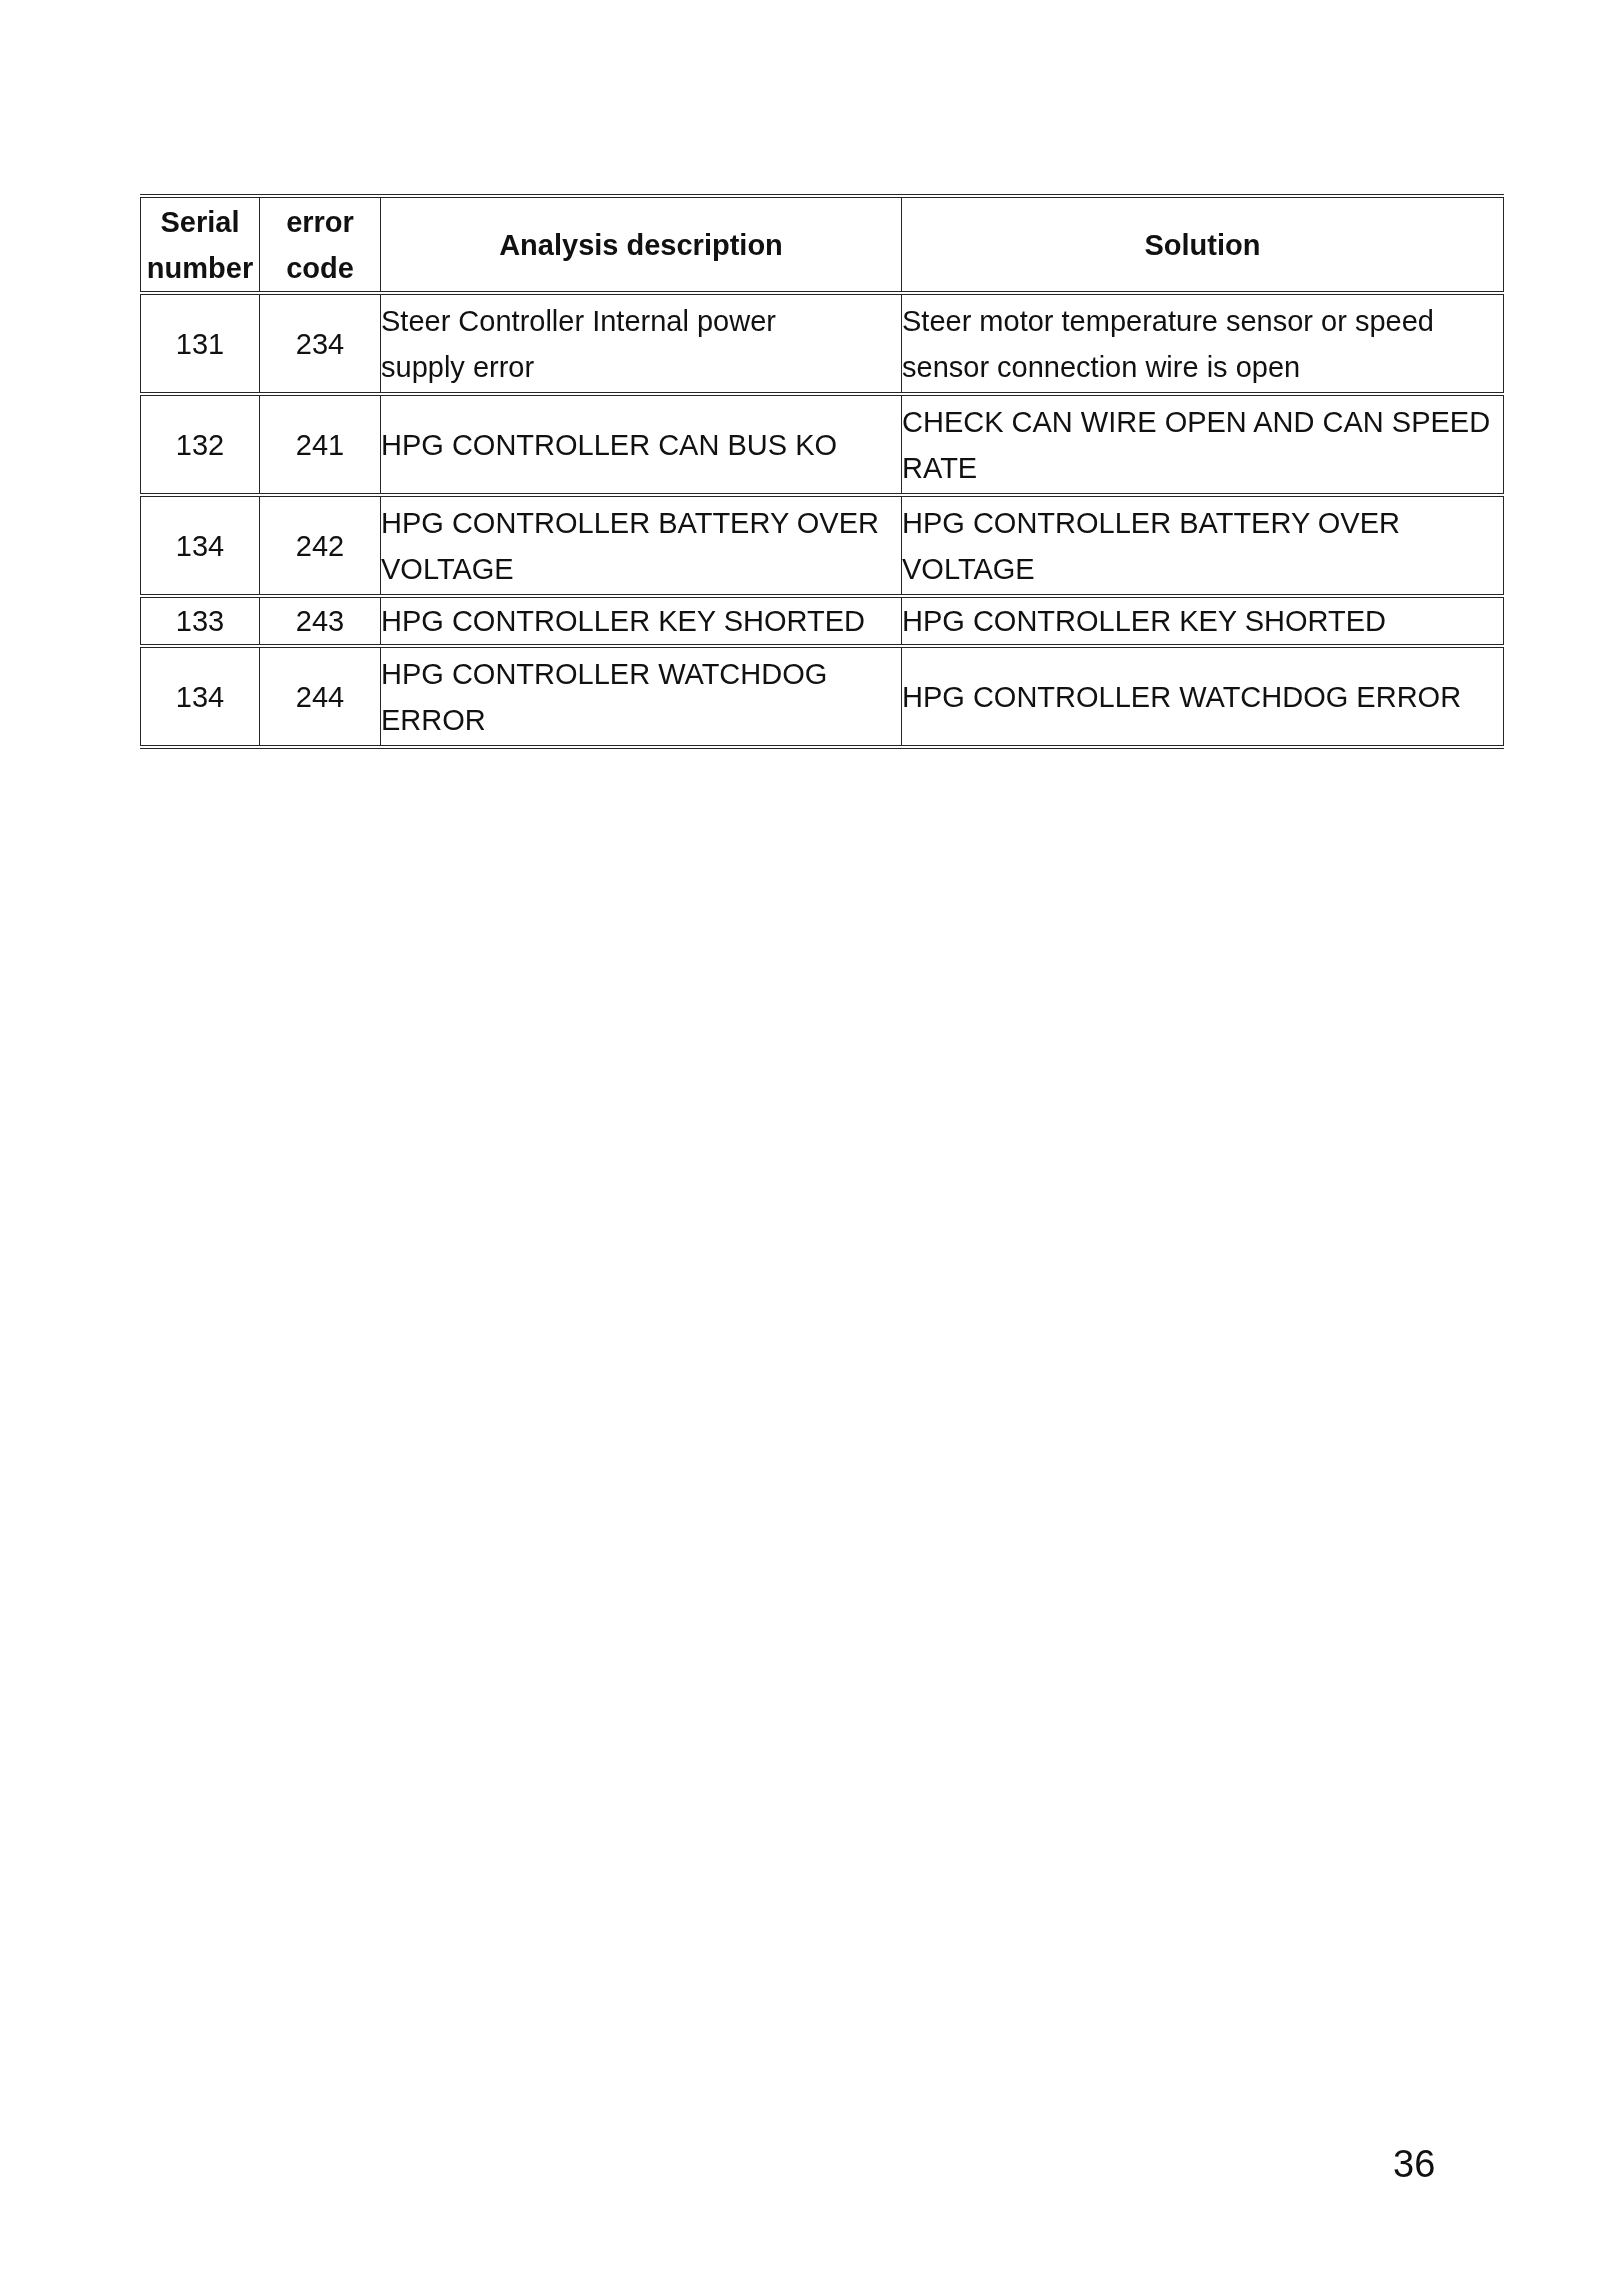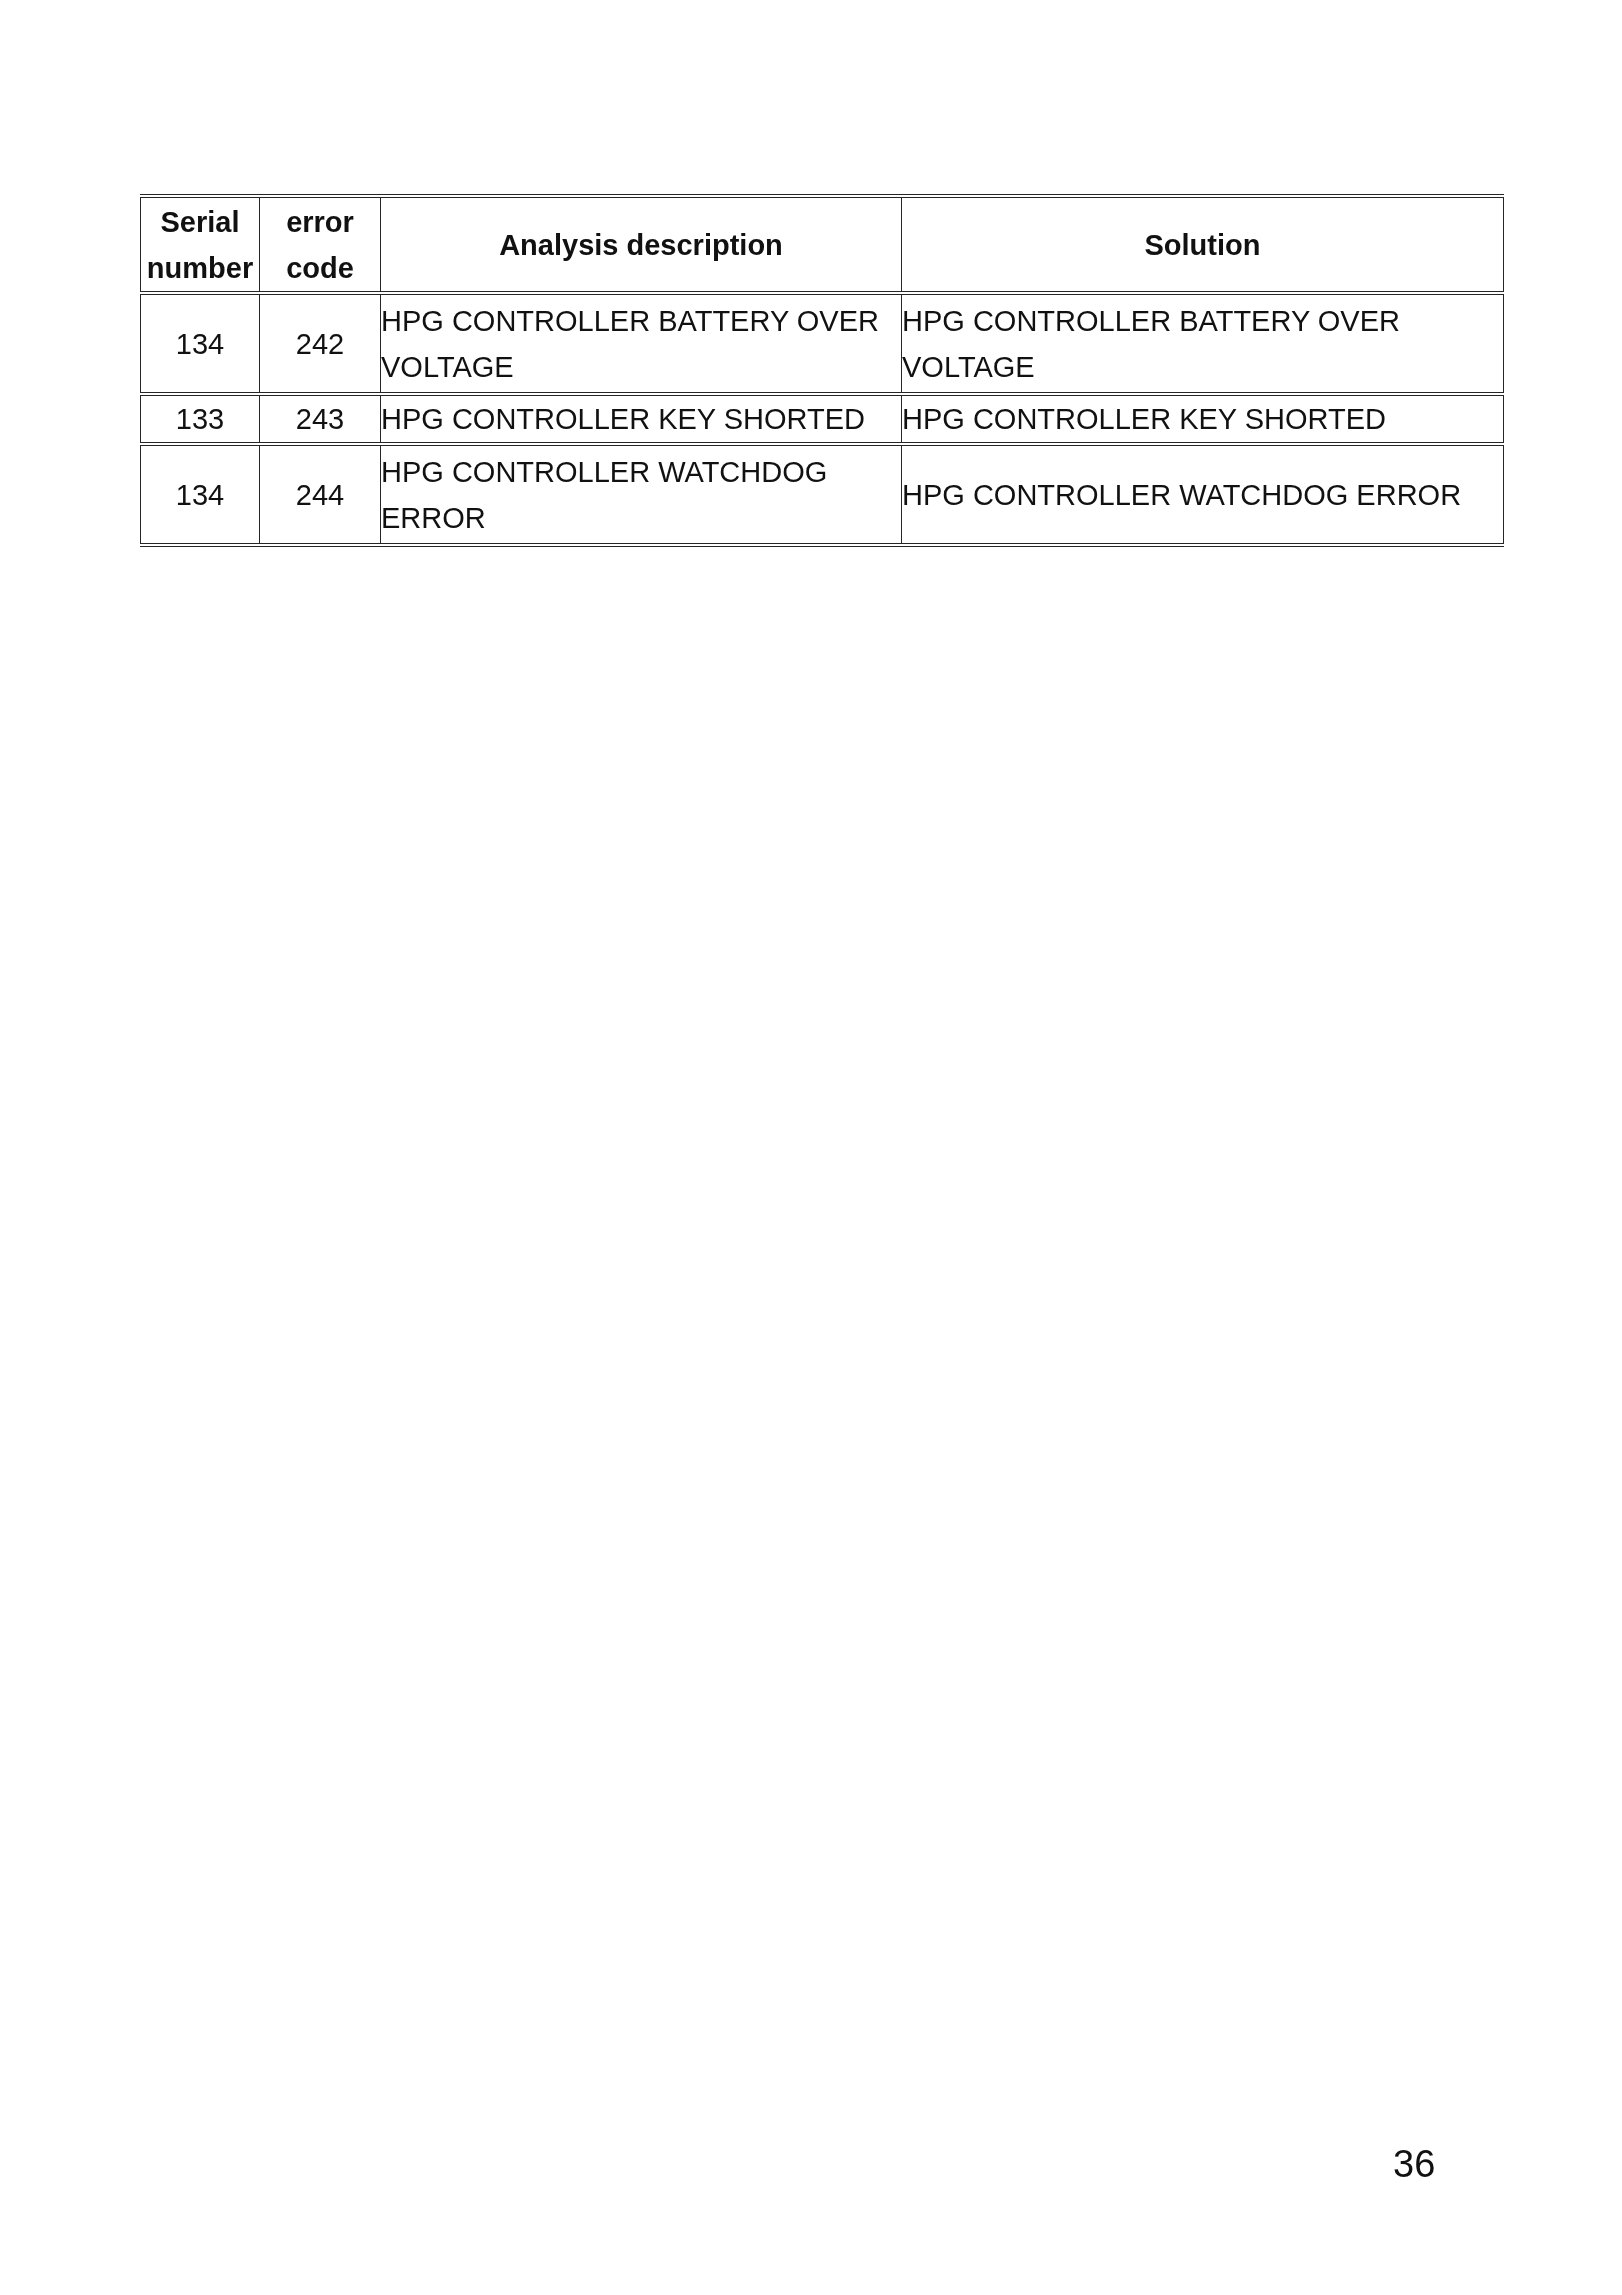--- a/index.html
+++ b/index.html
@@ -73,20 +73,35 @@
   <tbody>
     <tr class="h-head">
       <th>Serial
 number</th>
       <th>error
 code</th>
       <th>Analysis description</th>
       <th>Solution</th>
     </tr>
     <tr class="h-tall">
+      <td class="num">131</td>
+      <td class="num">234</td>
+      <td class="txt">Steer Controller Internal power
+supply error</td>
+      <td class="txt">Steer motor temperature sensor or speed
+sensor connection wire is open</td>
+    </tr>
+    <tr class="h-tall">
+      <td class="num">132</td>
+      <td class="num">241</td>
+      <td class="txt">HPG CONTROLLER CAN BUS KO</td>
+      <td class="txt">CHECK CAN WIRE OPEN AND CAN SPEED
+RATE</td>
+    </tr>
+    <tr class="h-tall">
       <td class="num">134</td>
       <td class="num">242</td>
       <td class="txt">HPG CONTROLLER BATTERY OVER
 VOLTAGE</td>
       <td class="txt">HPG CONTROLLER BATTERY OVER
 VOLTAGE</td>
     </tr>
     <tr class="h-short">
       <td class="num">133</td>
       <td class="num">243</td>

